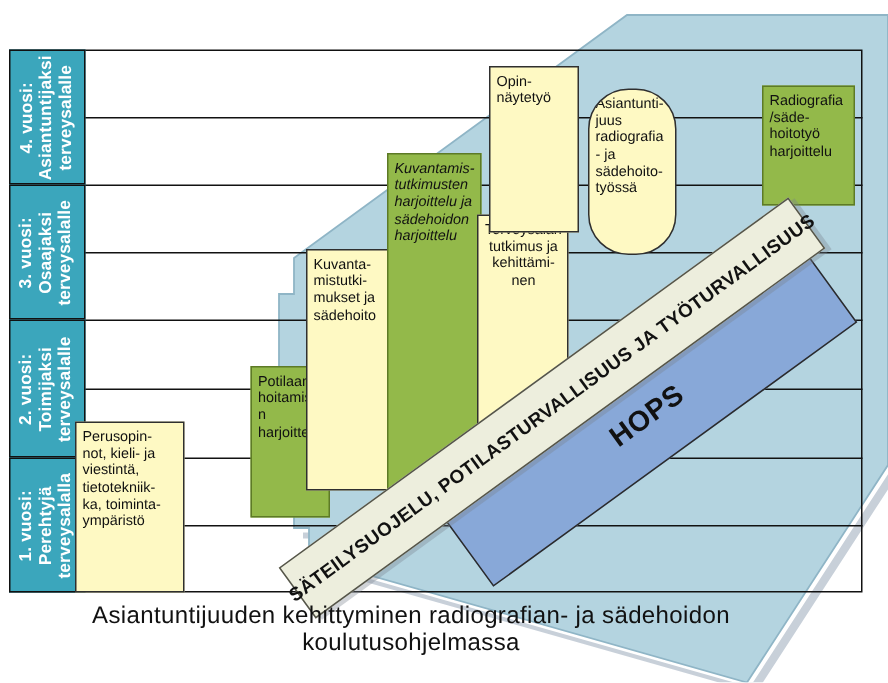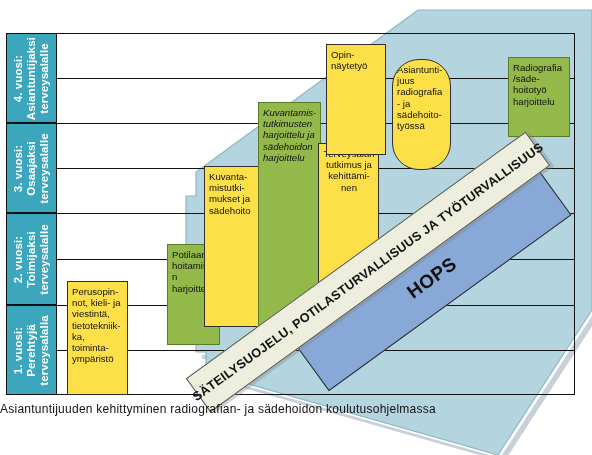--- a/index.html
+++ b/index.html
@@ -68,21 +68,21 @@
     position: absolute;
     box-sizing: border-box;
     border: 1.2px solid #2f2f2f;
     font-size: 9.6px;
     line-height: 11.2px;
     color: #111;
     padding: 4px 3px 3px 4px;
     overflow: hidden;
     word-wrap: break-word;
   }
-  .box.white { background: #fde047; }
+  .box.white { background: #fef9c3; }
   .box.green {
     background: #93b94a;
     border: 1.3px solid #5d7a26;
   }
   
   .banner {
     position: absolute;
     box-sizing: border-box;
     background: #edeedd;
     border: 1.1px solid #55554a;
@@ -109,22 +109,22 @@
     align-items: center;
     justify-content: center;
     white-space: nowrap;
   }
   
   .caption {
     position: absolute;
     left: 0;
     top: 402px;
     width: 548px;
-    text-align: left;
-    font-size: 12px;
+    text-align: center;
+    font-size: 16px;
     color: #111;
     letter-spacing: 0.25px;
   }
 </style>
 </head>
 <body>
 
 <div id="stage">
 
   <svg class="chevron-shadow" viewBox="0 0 592 455" width="592" height="455" aria-hidden="true">
@@ -167,21 +167,21 @@
   </div>
 
   <div class="year" style="top:305px; height:90px; background:#3BA6BC;">
     <div class="vtext">
       <div style="white-space: pre-line;">1. vuosi:</div>
       <div style="white-space: pre-line;">Perehtyjä</div>
       <div style="white-space: pre-line;">terveysalalla</div>
     </div>
   </div>
 
-  <div class="box white" style="left: 50px; top: 281px; width: 61px; height: 114px; white-space: pre-line; margin-left: 17px;">Perusopin-
+  <div class="box white" style="left: 50px; top: 281px; width: 73px; height: 114px; white-space: pre-line;">Perusopin-
 not, kieli- ja
 viestintä,
 tietotekniik-
 ka, toiminta-
 ympäristö</div>
 
 
   <div class="box green" style="left: 167px; top: 244px; width: 53px; height: 101px; white-space: pre-line;">Potilaan
 hoitamisen
 harjoittelu</div>

